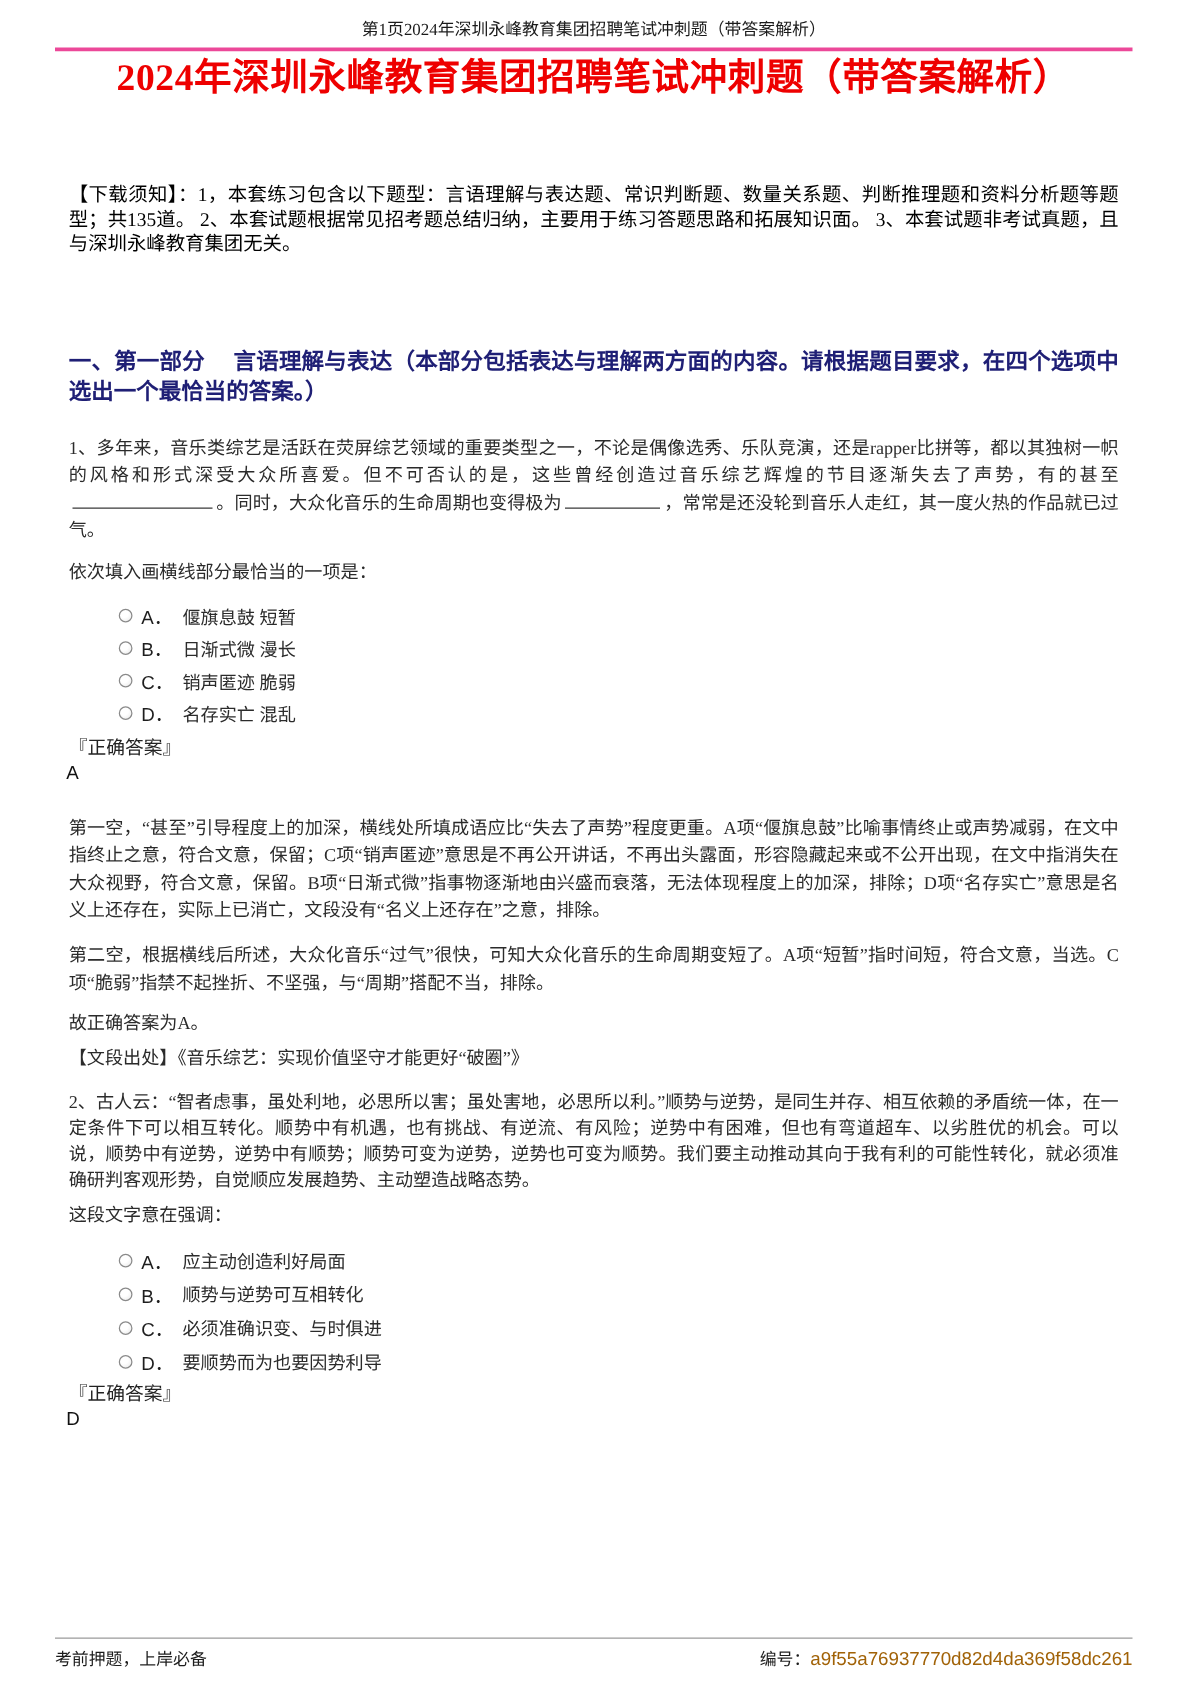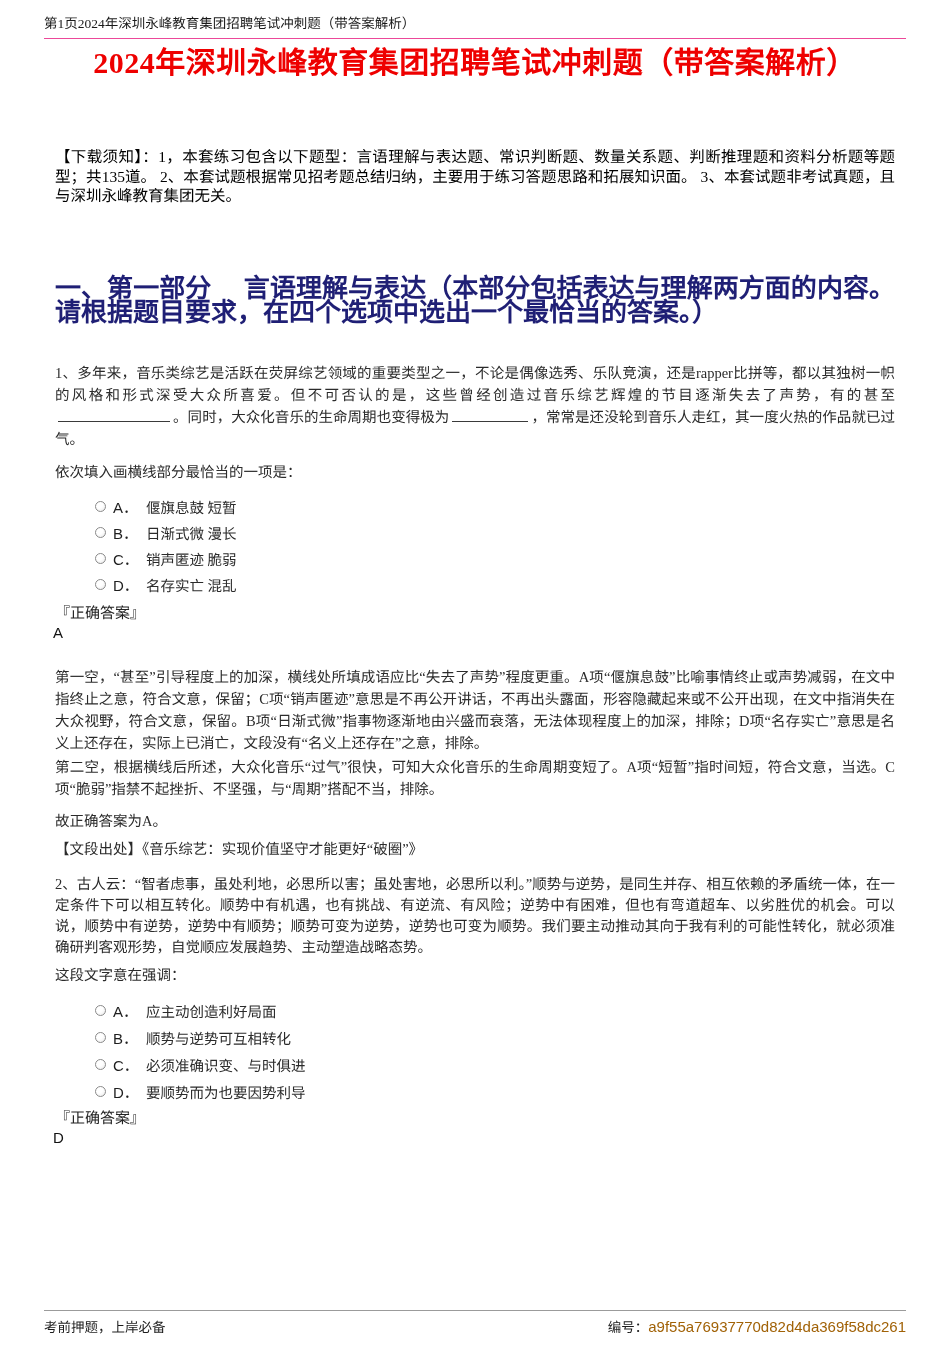--- a/index.html
+++ b/index.html
@@ -10,45 +10,45 @@
     width: 950px;
     height: 1345px;
     margin: 0 auto;
     background: #ffffff;
     overflow: hidden;
   }
   
   .running-header {
     position: absolute;
     top: 12px; left: 44px; right: 44px;
-    display: flex; justify-content: flex-start; align-items: flex-end;
+    display: flex; justify-content: center; align-items: flex-end;
     font-size: 13.5px; color: #1a1a1a;
-    border-bottom: 1px solid #ec4899;
+    border-bottom: 3px solid #ec4899;
     padding-bottom: 6px;
   }
   
   .content { padding: 45px 55px 0 55px; }
   .doc-title {
     font-size: 30px; font-weight: bold; color: #ee0000;
     text-align: center; line-height: 35px; letter-spacing: 0.5px;
   }
   .notice {
     margin-top: 67px;
     font-size: 15.5px; line-height: 19.5px; color: #000000;
     text-align: justify;
   }
   .section-heading {
     margin-top: 71px;
-    font-size: 26px; font-weight: bold; color: #1f1f75;
+    font-size: 18px; font-weight: bold; color: #1f1f75;
     line-height: 24.5px; text-align: justify;
   }
   .stem, .analysis, .prompt, .source-line, .conclusion {
     font-size: 14.5px; line-height: 22px; color: #2b2b2b; text-align: justify;
   }
-  .q1-stem { margin-top: 36px; }
+  .q1-stem { margin-top: 22px; }
   .prompt { margin-top: 11px; }
   .blank {
     display: inline-block; height: 13px;
     border-bottom: 1px solid #3a3a3a;
     margin: 0 3px; vertical-align: baseline;
   }
   .blank-long { width: 112px; }
   .blank-short { width: 76px; }
   .options { margin-top: 11px; }
   .option-row {
@@ -66,21 +66,21 @@
     font-family: "Liberation Sans", "DejaVu Sans", sans-serif;
     font-size: 15px; color: #1e1e1e; width: 33px;
   }
   .opt-text { font-size: 14.5px; color: #2b2b2b; }
   .ans-label { font-size: 15px; line-height: 20px; color: #222222; margin-top: 5px; }
   .ans-letter {
     font-family: "Liberation Sans", "DejaVu Sans", sans-serif;
     font-size: 15px; line-height: 20px; color: #111111; margin-left: -2px;
   }
   .analysis-p1 { margin-top: 23px; }
-  .analysis-p2 { margin-top: 2px; }
+  .analysis-p2 { margin-top: 14px; }
   .conclusion { margin-top: 10px; }
   .source-line { margin-top: 6px; }
   .q2-stem { margin-top: 14px; line-height: 21px; }
   .q2-prompt { margin-top: 6px; }
   .options-q2 .option-row { height: 27px; }
   .q2-ans { margin-top: 3px; }
   
   .running-footer {
     position: absolute;
     left: 44px; right: 44px; bottom: 9px;

